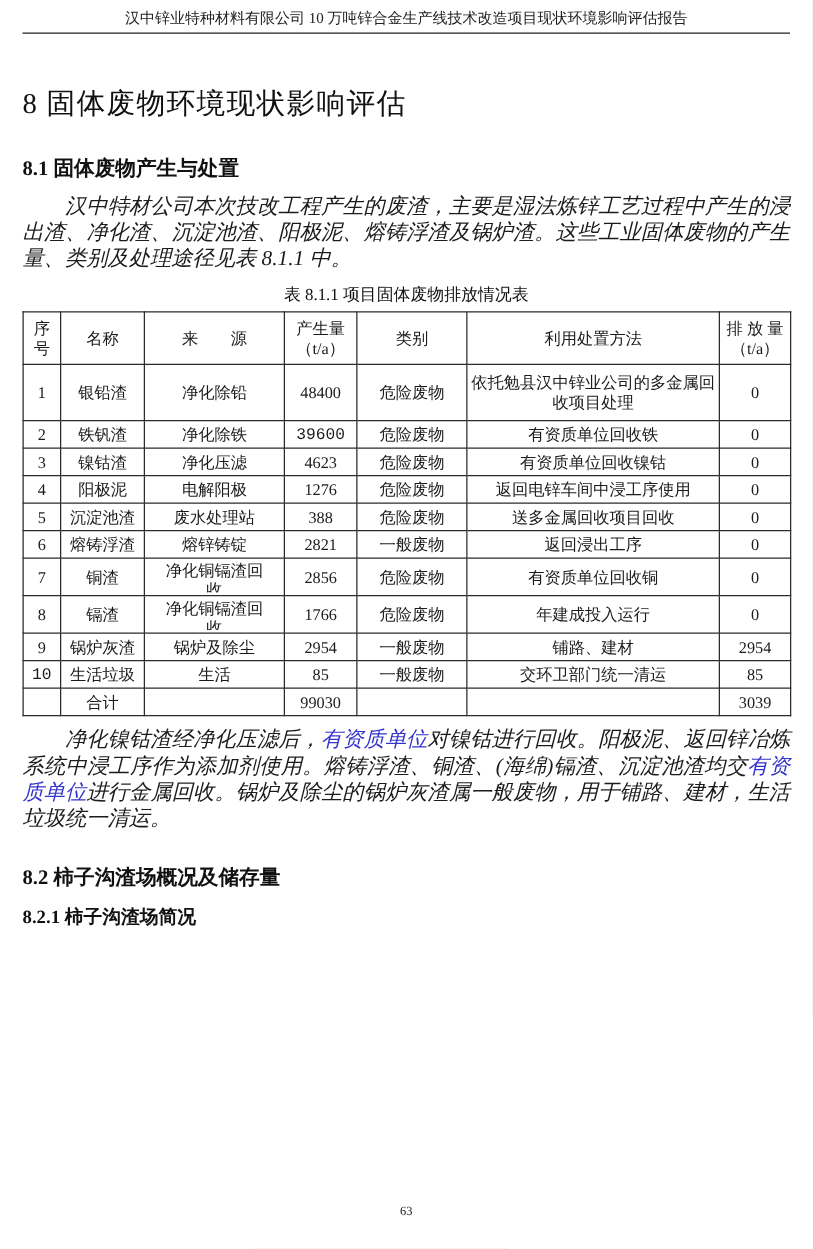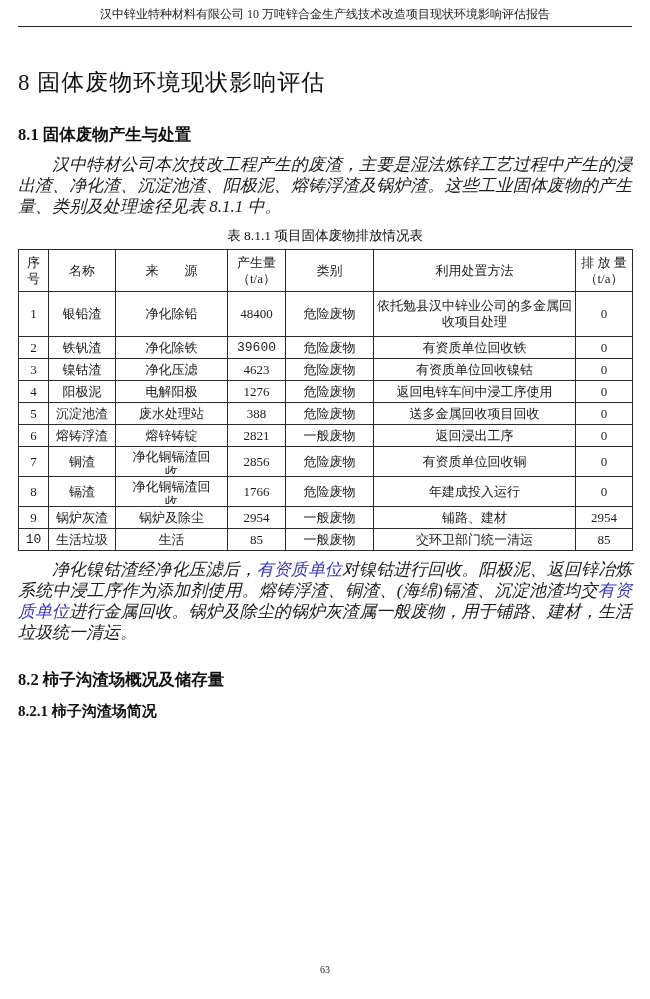--- a/index.html
+++ b/index.html
@@ -179,20 +179,29 @@
         </tr>
         <tr>
           <td class="sans">10</td>
           <td>生活垃圾</td>
           <td>生活</td>
           <td>85</td>
           <td>一般废物</td>
           <td>交环卫部门统一清运</td>
           <td>85</td>
         </tr>
+        <tr>
+          <td></td>
+          <td>合计</td>
+          <td></td>
+          <td>99030</td>
+          <td></td>
+          <td></td>
+          <td>3039</td>
+        </tr>
       </tbody>
   </table>
 
   <p class="body-text" id="p2-host"><span>净化镍钴渣经净化压滤后，</span><span class="blue">有资质单位</span><span>对镍钴进行回收。阳极泥、返回锌冶炼系统中浸工序作为添加剂使用。熔铸浮渣、铜渣、(海绵)镉渣、沉淀池渣均交</span><span class="blue">有资质单位</span><span>进行金属回收。锅炉及除尘的锅炉灰渣属一般废物，用于铺路、建材，生活垃圾统一清运。</span></p>
 
   <h2 class="sec">8.2  柿子沟渣场概况及储存量</h2>
 
   <h3 class="subsec">8.2.1  柿子沟渣场简况</h3>
 
 

